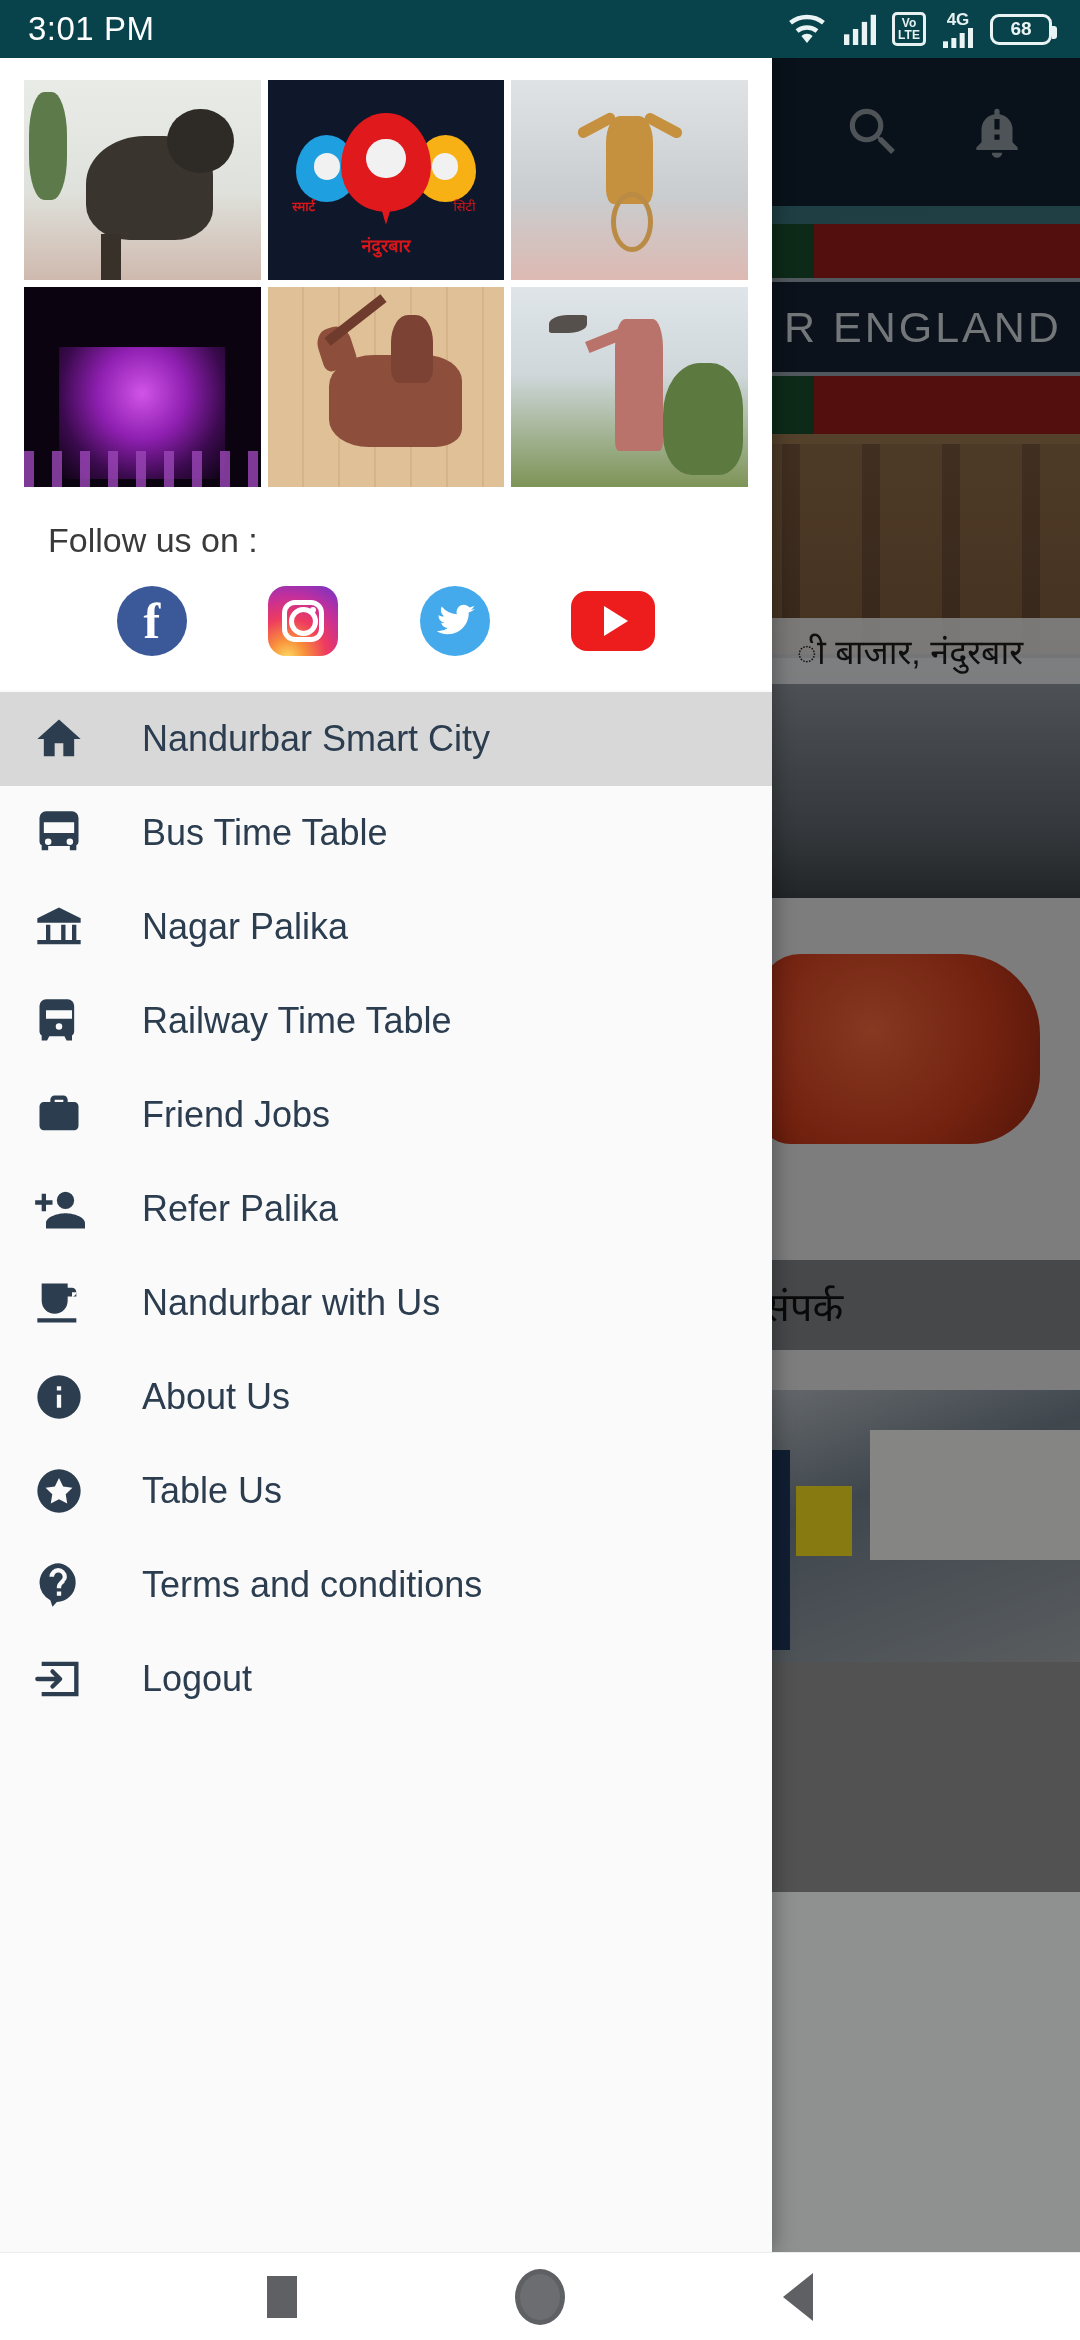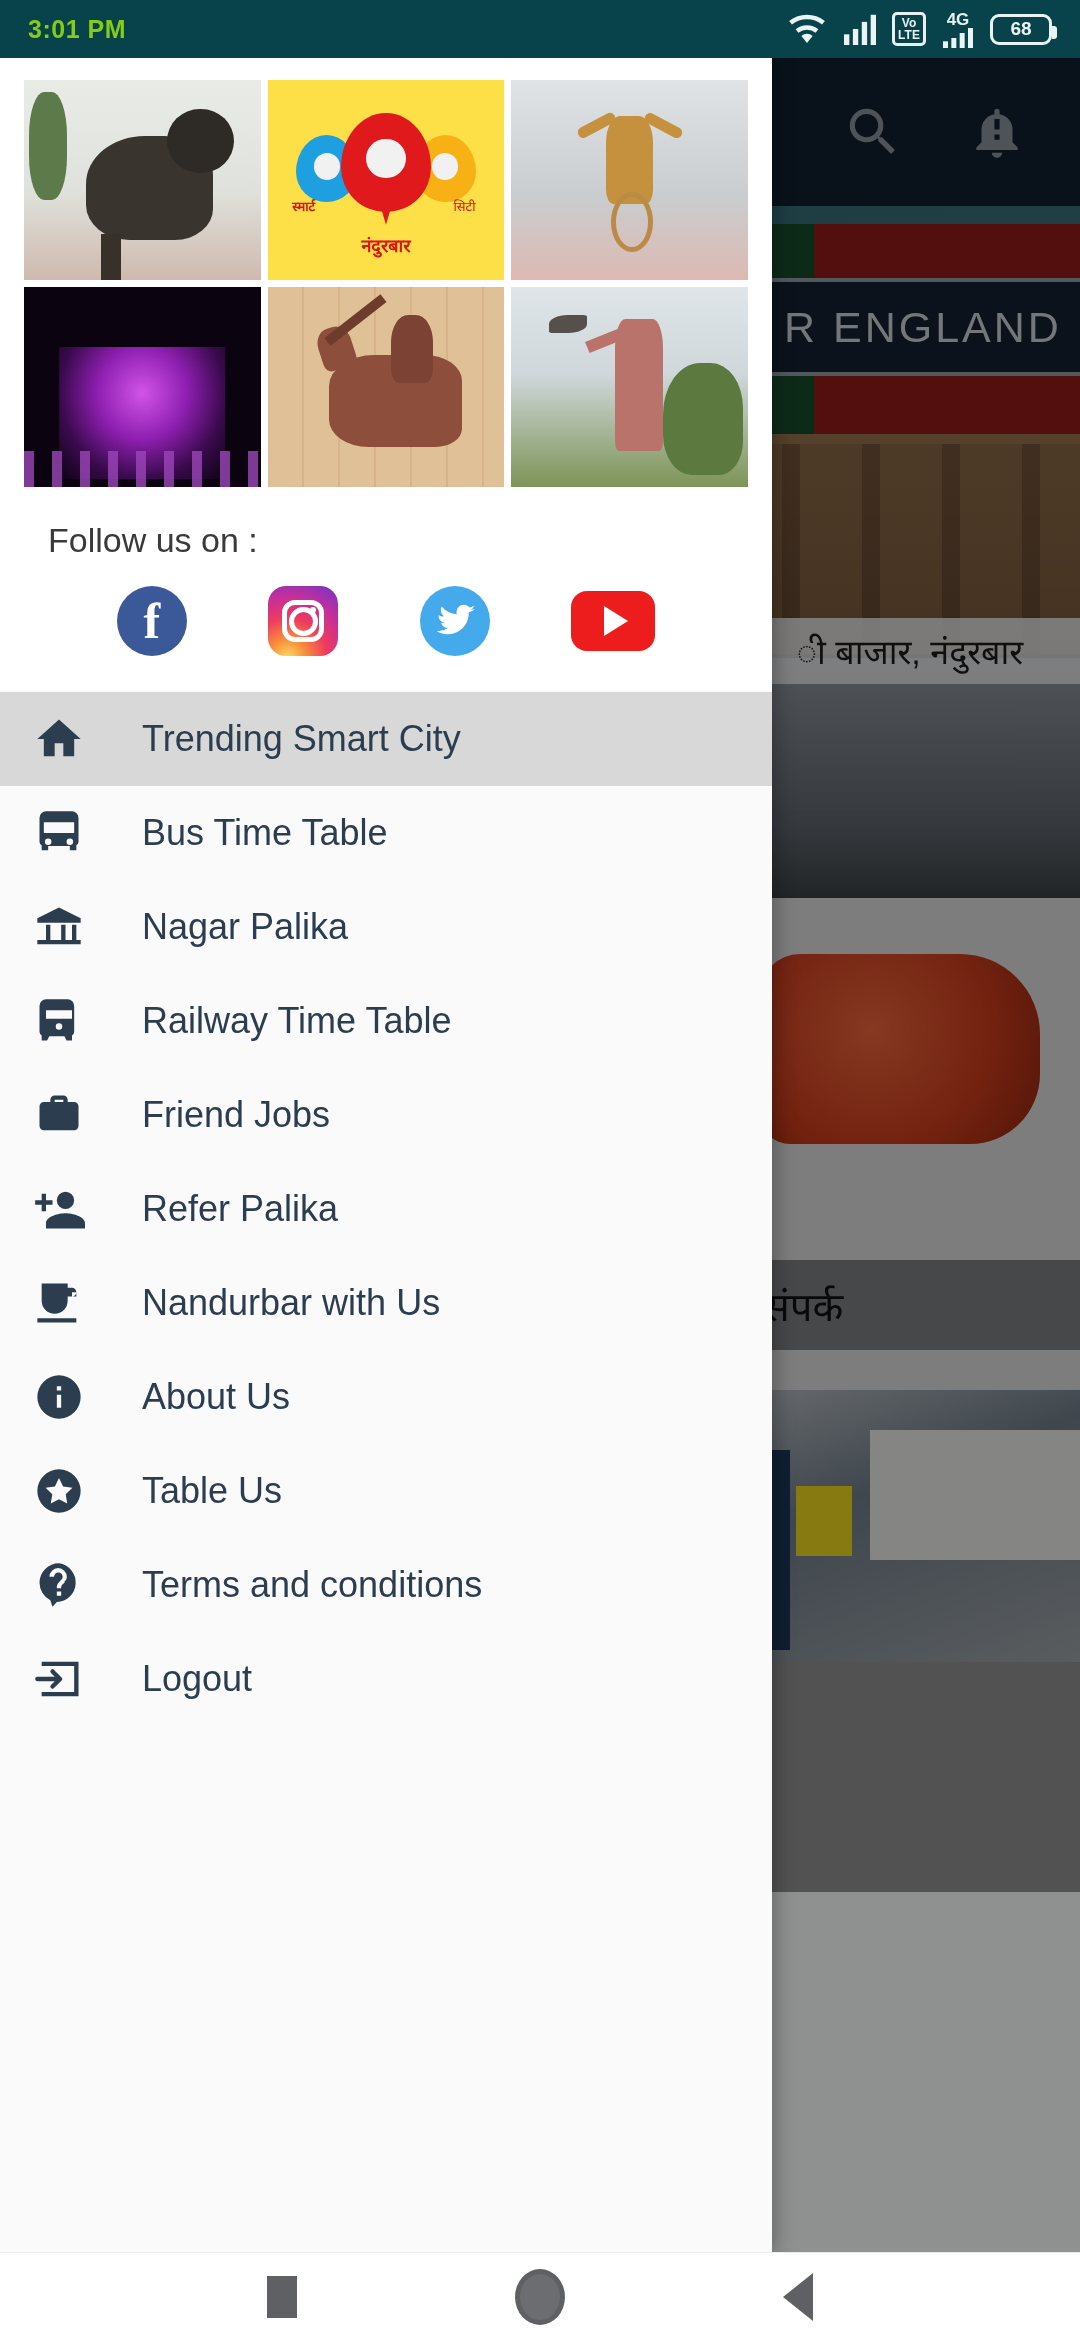--- a/index.html
+++ b/index.html
@@ -10,21 +10,21 @@
     overflow:hidden;
     position:relative;
   }
 
   
   .statusbar{
     position:absolute; left:0; top:0; width:1080px; height:58px;
     background:#08434c; display:flex; align-items:center;
     padding:0 28px; z-index:60;
   }
-  .status-time{ color:#84cc16; font-size:25px; font-weight:bold; letter-spacing:.5px;}
+  .status-time{ color:#ffffff; font-size:33px; font-weight:normal; letter-spacing:.5px;}
   .status-right{ margin-left:auto; display:flex; align-items:center; gap:13px;}
   .si{ display:block; }
   .batt{
     width:62px;height:31px;border:3px solid #e9f3f3;border-radius:9px;
     display:flex;align-items:center;justify-content:center;color:#eaf4f4;
     font-size:19px;font-weight:bold;position:relative;
   }
   .batt:after{content:"";position:absolute;right:-8px;top:9px;width:5px;height:13px;background:#e9f3f3;border-radius:0 3px 3px 0;}
   .volte{
     width:34px;height:34px;border:3px solid #e7f1f1;border-radius:5px;
@@ -138,21 +138,21 @@
   .c1{background:linear-gradient(180deg,#e9ebe7 0%,#dfe2dc 55%,#cfb9ae 100%);}
   .lion{
     position:absolute;left:26%;top:28%;width:54%;height:52%;
     background:#3a342f;border-radius:46% 38% 30% 34%;
   }
   .lion:before{content:"";position:absolute;right:-16%;top:-26%;width:52%;height:62%;background:#2e2a26;border-radius:50%;}
   .lion:after{content:"";position:absolute;left:12%;bottom:-40%;width:16%;height:46%;background:#383129;}
   .tree1{position:absolute;left:2%;top:6%;width:16%;height:54%;background:#5d7a4a;border-radius:40%;}
 
   
-  .c2{background:#fde047;display:flex;align-items:center;justify-content:center;}
+  .c2{background:#0f172a;display:flex;align-items:center;justify-content:center;}
   .logo-wrap{position:relative;width:86%;height:80%;}
   .pin{position:absolute;border-radius:50% 50% 50% 50%/55% 55% 45% 45%;}
   .pin-b{left:6%;top:22%;width:30%;height:42%;background:#1e9fe0;}
   .pin-b:after,.pin-r:after,.pin-y:after{content:"";position:absolute;left:28%;top:26%;width:44%;height:40%;background:#f1f1f1;border-radius:50%;}
   .pin-r{left:28%;top:8%;width:44%;height:62%;background:#e0191c;z-index:2;}
   .pin-r:after{background:#f1f1f1;}
   .pin-y{right:6%;top:22%;width:30%;height:42%;background:#f8b114;}
   .pin-tip{position:absolute;left:44%;top:52%;width:12%;height:26%;background:#e0191c;clip-path:polygon(50% 100%,0 0,100% 0);z-index:2;}
   .logo-txt{position:absolute;left:0;bottom:2%;width:100%;text-align:center;color:#d7161a;font-size:18px;font-weight:bold;}
   .logo-sm{position:absolute;left:4%;bottom:28%;color:#d7161a;font-size:13px;font-weight:bold;}
@@ -340,21 +340,21 @@
   </div>
 
   <div class="menu">
 
     <div class="menu-item active">
       <span class="mi-icon">
         <svg width="52" height="52" viewBox="0 0 24 24" fill="#2b3d4f">
             <path d="M10 20v-6h4v6h5v-8h3L12 3 2 12h3v8z"></path>
           </svg>
       </span>
-      <span class="mi-label">Trending Smart City</span>
+      <span class="mi-label">Nandurbar Smart City</span>
     </div>
 
     <div class="menu-item">
       <span class="mi-icon">
         <svg width="52" height="52" viewBox="0 0 24 24" fill="#2b3d4f">
             <path d="M6 2h12a3 3 0 013 3v11a2 2 0 01-1 1.7V20h-3v-2H7v2H4v-2.3A2 2 0 013 16V5a3 3 0 013-3zm-1 5v5h14V7H5zm2 7.5a1.5 1.5 0 100 3 1.5 1.5 0 000-3zm10 0a1.5 1.5 0 100 3 1.5 1.5 0 000-3z"></path>
           </svg>
       </span>
       <span class="mi-label">Bus Time Table</span>
     </div>

